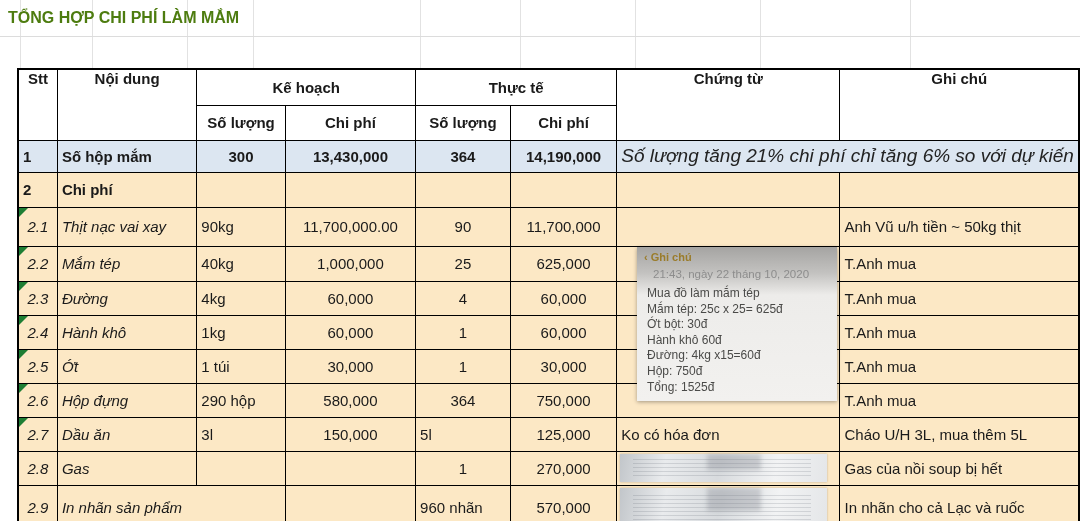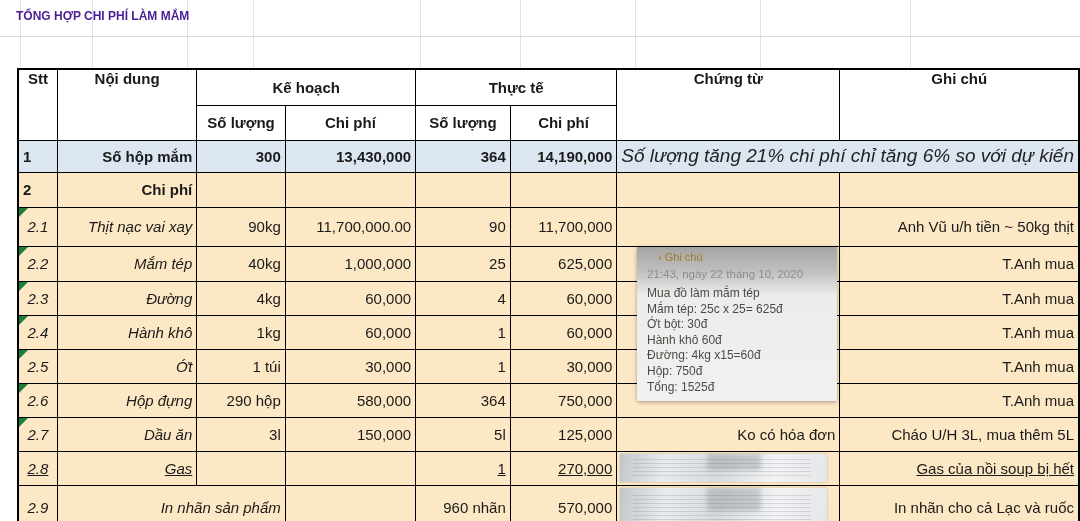--- a/index.html
+++ b/index.html
@@ -4,50 +4,50 @@
 <style>
   html,body{margin:0;padding:0;background:#fff;}
   body{font-family:"Liberation Sans", sans-serif; -webkit-font-smoothing:antialiased;}
   .sheet{position:relative;width:1080px;height:521px;background:#ffffff;overflow:hidden;}
 
   
   .gl-v{position:absolute;top:0;width:1px;height:68px;background:#e2e2e2;}
   .gl-h{position:absolute;left:0;width:1080px;height:1px;background:#dcdcdc;}
   .gl-b{position:absolute;top:518px;width:1px;height:3px;background:#d8d8d8;}
 
-  .title{position:absolute;left:16px;top:9px;font-size:12px;font-weight:bold;color:#4c1d95;white-space:nowrap;}
+  .title{position:absolute;left:8px;top:9px;font-size:16px;font-weight:bold;color:#4d7c0f;white-space:nowrap;}
 
   table.cost{position:absolute;left:17px;top:68px;border-collapse:collapse;table-layout:fixed;
              border:2px solid #000;font-size:15px;color:#1a1a1a;}
   table.cost th, table.cost td{border:1px solid #000;overflow:hidden;white-space:nowrap;padding:0 4px;}
   thead th{font-weight:bold;text-align:center;background:#fff;vertical-align:middle;}
   th.h-merge{vertical-align:top;padding-top:8px;}
 
   tr.summary td{background:#dce6f1;font-weight:bold;}
   tr.section td, tr.item td{background:#fce8c5;}
   tr.section .v{font-weight:bold;}
   tr.item td.c-stt .v, tr.item td.c-name .v{font-style:italic;}
 
   td.c-stt{padding-left:5px;}
   td.c-stt.sub{text-align:center;padding-right:4px;}
-  td.al-r{text-align:right;padding-right:6px;}
-  td.al-l{text-align:right;padding-left:6px;}
+  td.al-r{text-align:center;padding-right:6px;}
+  td.al-l{text-align:left;padding-left:6px;}
   td.c-note{font-weight:normal !important;font-style:italic;font-size:19px;padding-left:5px;color:#222;}
   td{position:relative;vertical-align:middle;}
 
   .marker{position:absolute;top:0;left:0;width:0;height:0;
           border-top:9px solid #1e7e34;border-right:9px solid transparent;}
 
   
   .note{position:absolute;left:637px;top:247px;width:200px;height:154px;
         background:linear-gradient(180deg,#a5a4a2 0px,#c3c2c0 26px,#edecea 48px,#f2f1ef 100%);
         box-shadow:0 1px 4px rgba(0,0,0,.35);font-size:12px;color:#4a4a48;overflow:hidden;}
-  .note-head{color:#9a7c2b;font-weight:normal;font-size:11px;padding:4px 0 0 21px;}
+  .note-head{color:#9a7c2b;font-weight:bold;font-size:11px;padding:4px 0 0 7px;}
   .note-head .chev{margin-right:3px;}
-  .note-ts{color:#8d8d8d;font-size:11.5px;padding:5px 0 0 10px;}
+  .note-ts{color:#8d8d8d;font-size:11.5px;padding:5px 0 0 16px;}
   .note-body{padding:6px 8px 0 10px;line-height:15.6px;font-size:12px;}
 
   
   .receipt{position:absolute;left:3px;right:12px;top:2px;bottom:3px;
            background:linear-gradient(100deg,#c2c6ca 0%,#e9ebed 22%,#d8dbde 48%,#f2f3f4 75%,#e4e6e8 100%);
            box-shadow:0 0 2px rgba(0,0,0,.25);}
   .receipt::before{content:"";position:absolute;left:6%;right:8%;top:18%;bottom:15%;
            background:repeating-linear-gradient(180deg,rgba(70,78,92,.30) 0 1px,rgba(0,0,0,0) 1px 4px);
            opacity:.55;}
   .receipt::after{content:"";position:absolute;left:42%;top:0;width:26%;height:60%;
@@ -187,21 +187,21 @@
         <tr class="item" style="height: 34px;">
           <td class="c-stt sub"><span class="v">2.7</span><span class="marker"></span></td>
           <td class="c-name al-l"><span class="v">Dầu ăn</span></td>
           <td class="c-khsl al-l"><span class="v">3l</span></td>
           <td class="c-khcp al-r"><span class="v">150,000</span></td>
           <td class="c-ttsl al-l"><span class="v">5l</span></td>
           <td class="c-ttcp al-r"><span class="v">125,000</span></td>
           <td class="c-ct al-l"><span class="v">Ko có hóa đơn</span></td>
           <td class="c-gc al-l"><span class="v">Cháo U/H 3L, mua thêm 5L</span></td>
         </tr>
-        <tr class="item" style="height: 34px; text-decoration: underline;">
+        <tr class="item" style="height: 34px;">
           <td class="c-stt sub"><span class="v">2.8</span></td>
           <td class="c-name al-l"><span class="v">Gas</span></td>
           <td class="c-khsl al-l"><span class="v"></span></td>
           <td class="c-khcp al-r"><span class="v"></span></td>
           <td class="c-ttsl al-r"><span class="v">1</span></td>
           <td class="c-ttcp al-r"><span class="v">270,000</span></td>
           <td class="c-ct al-l"><span class="v"></span><div class="receipt"></div></td>
           <td class="c-gc al-l"><span class="v">Gas của nồi soup bị hết</span></td>
         </tr>
         <tr class="item" style="height: 46px;">

